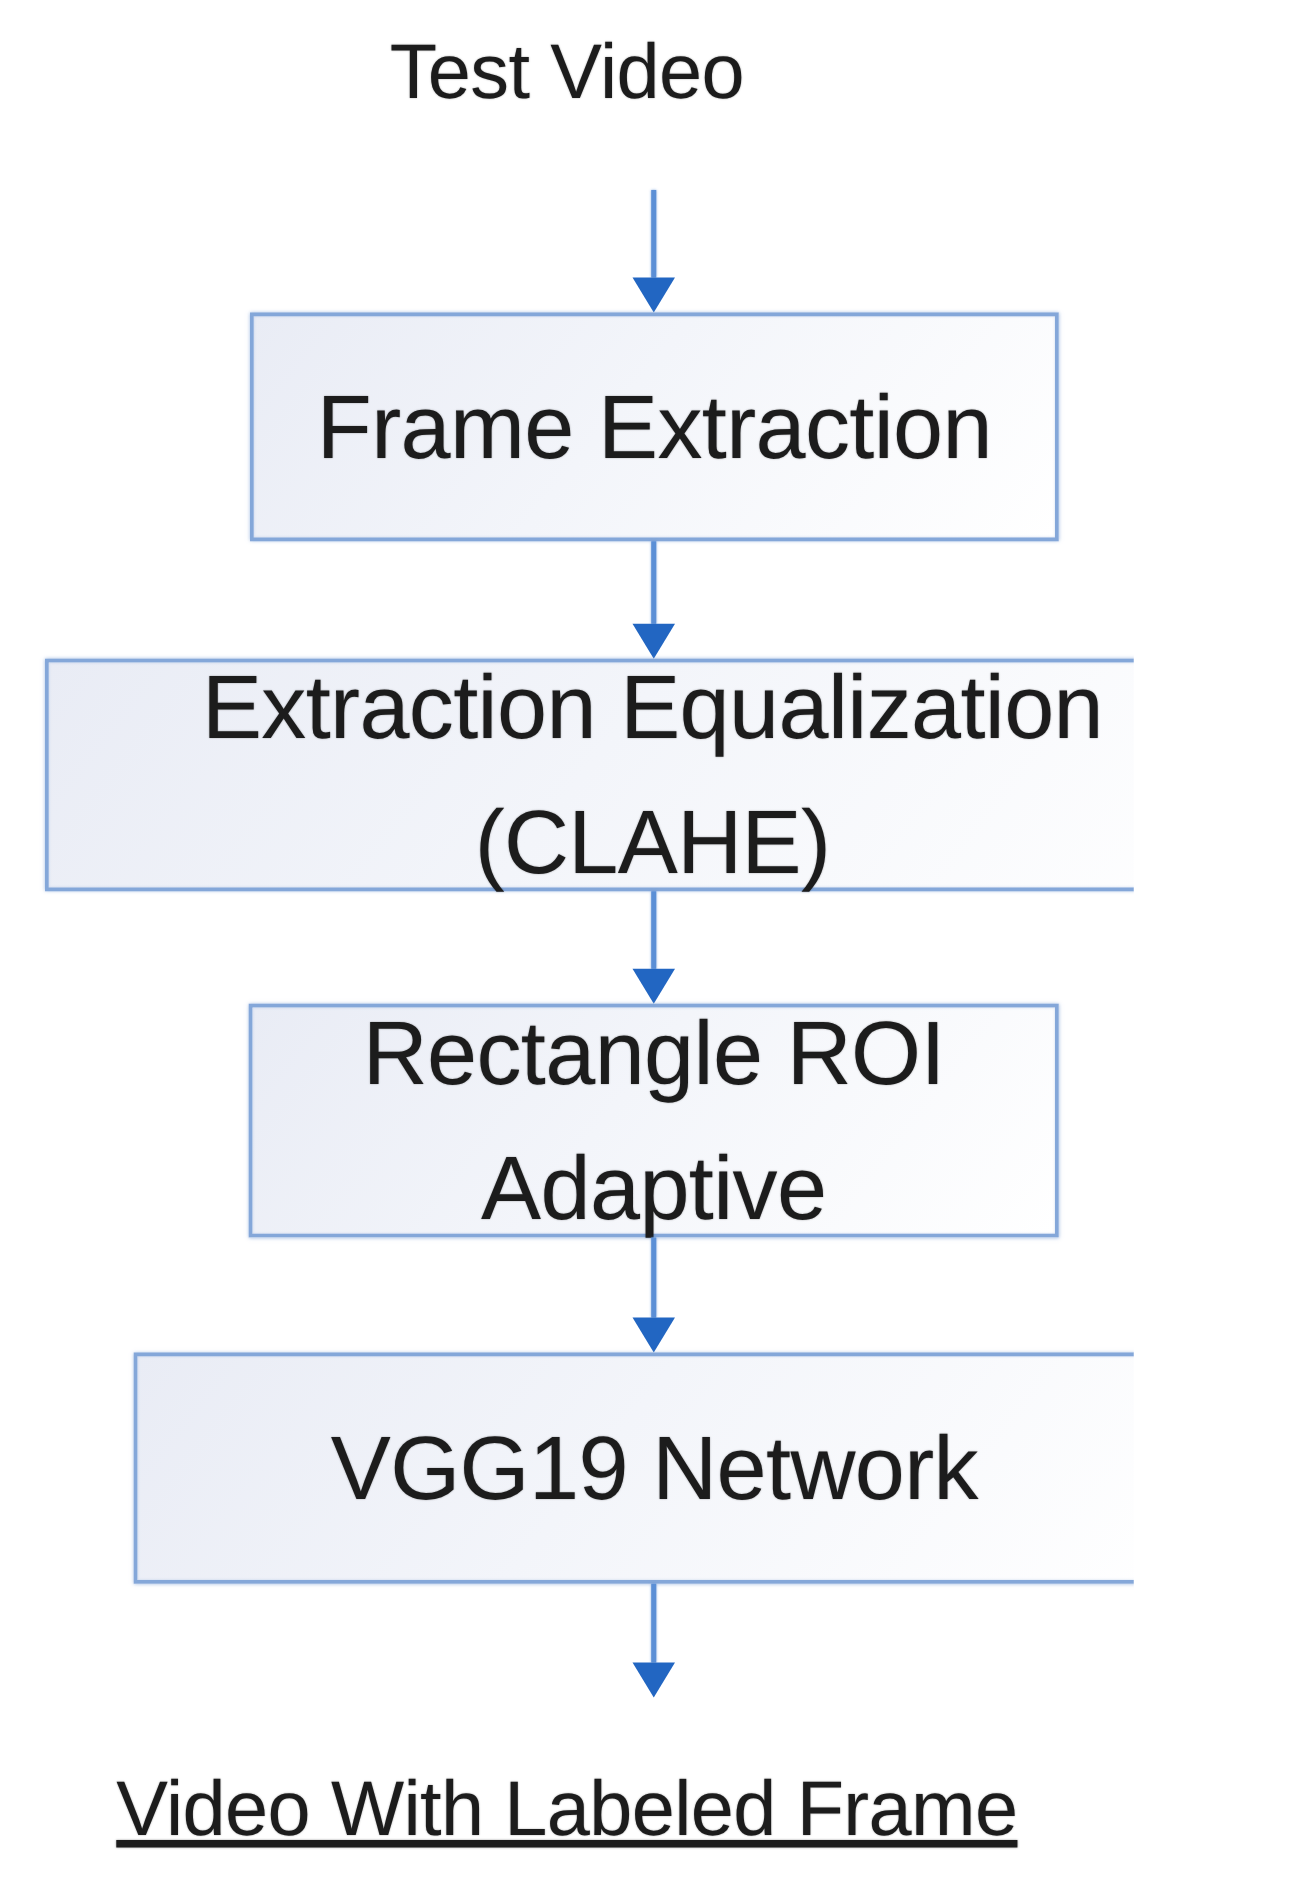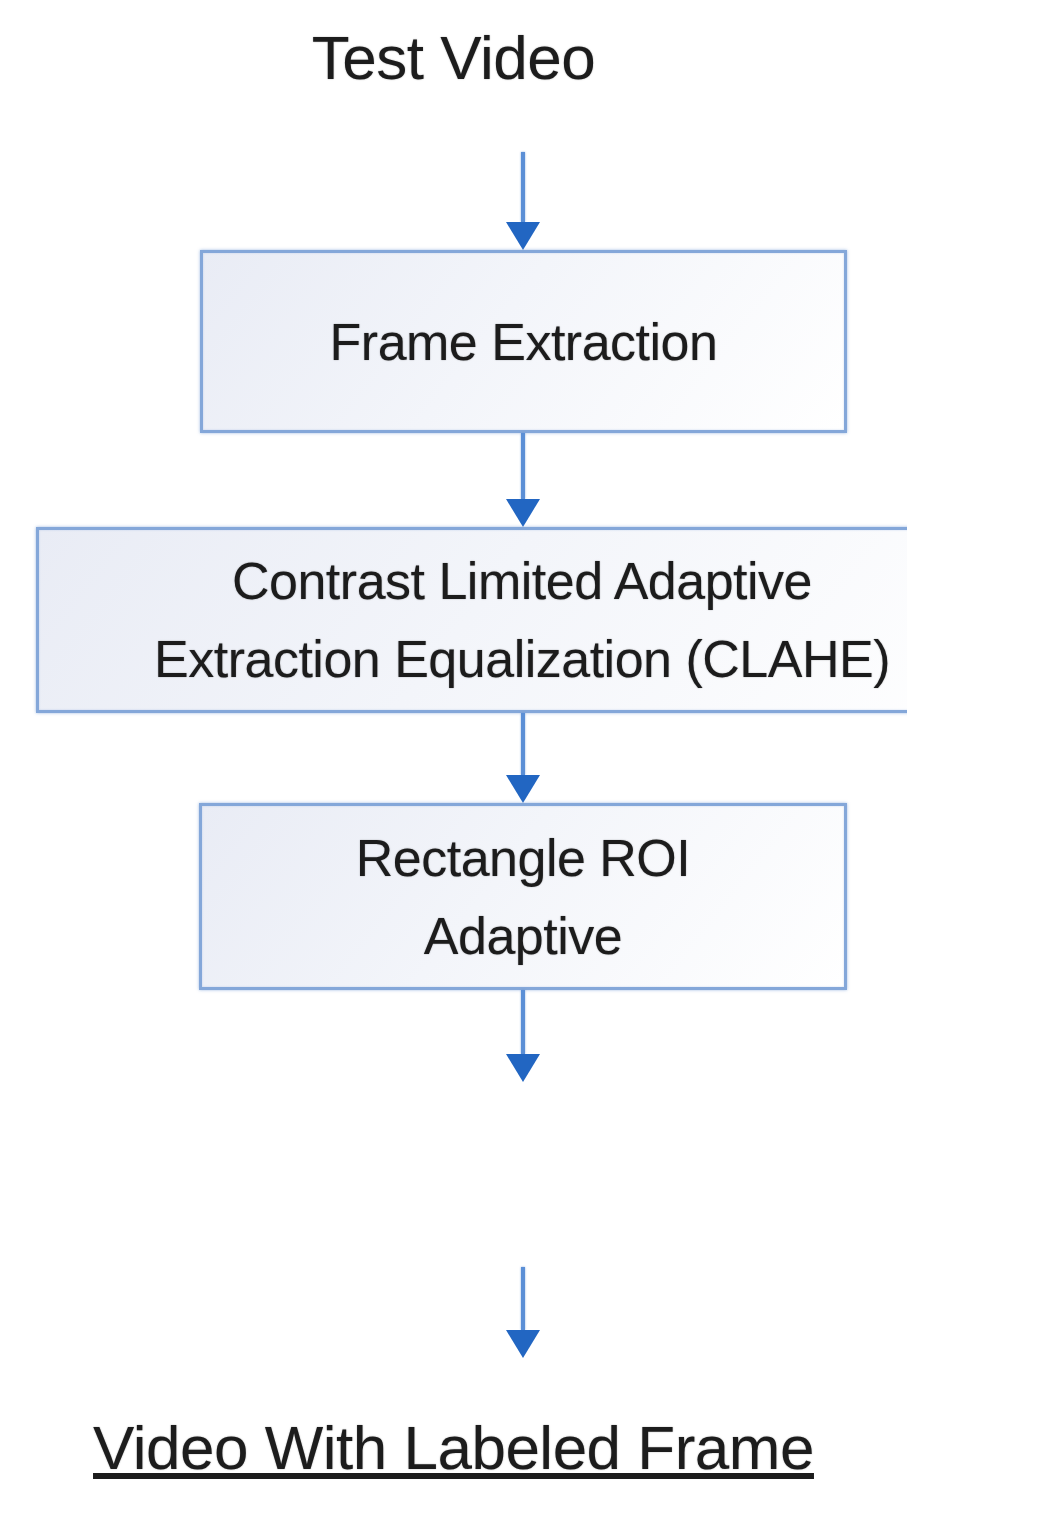--- a/index.html
+++ b/index.html
@@ -38,21 +38,21 @@
     box-sizing: border-box;
     border: 3px solid #84a7d9;
     background: linear-gradient(128deg, #e9ecf5 0%, #f3f5fa 45%, #ffffff 100%);
     box-shadow: 0 0 3px rgba(132,167,217,0.75), inset 0 0 2px rgba(132,167,217,0.45);
     display: flex;
     align-items: center;
     justify-content: center;
   }
   .node-box .node-label {
     text-align: center;
-    font-size: 52px;
+    font-size: 72px;
     line-height: 1.5;
     color: #1c1c1c;
     text-shadow: 0 0 1.5px rgba(0,0,0,0.38);
     letter-spacing: -0.5px;
   }
   .node-box .line { display: block; }
 
   #node-frame-extraction { left: 200px; top: 250px;  width: 647px; height: 183px; }
   #node-clahe            { left: 36px;  top: 527px;  width: 972px; height: 186px; }
   #node-roi              { left: 199px; top: 803px;  width: 648px; height: 187px; }
@@ -105,21 +105,20 @@
     </div>
   </div>
 
   <div class="arrow" id="arrow-2">
     <div class="stem"></div>
     <div class="head"></div>
   </div>
 
   <div class="node-box" id="node-clahe">
     <div class="node-label">
-      <span class="line">Contrast Limited Adaptive</span>
       <span class="line">Extraction Equalization (CLAHE)</span>
     </div>
   </div>
 
   <div class="arrow" id="arrow-3">
     <div class="stem"></div>
     <div class="head"></div>
   </div>
 
   <div class="node-box" id="node-roi">
@@ -127,20 +126,25 @@
       <span class="line">Rectangle ROI</span>
       <span class="line">Adaptive</span>
     </div>
   </div>
 
   <div class="arrow" id="arrow-4">
     <div class="stem"></div>
     <div class="head"></div>
   </div>
 
+  <div class="node-box" id="node-vgg19">
+    <div class="node-label">
+      <span class="line">VGG19 Network</span>
+    </div>
+  </div>
 
   <div class="arrow" id="arrow-5">
     <div class="stem"></div>
     <div class="head"></div>
   </div>
 
   <div class="free-label end">Video With Labeled Frame</div>
 
 </div>
 

